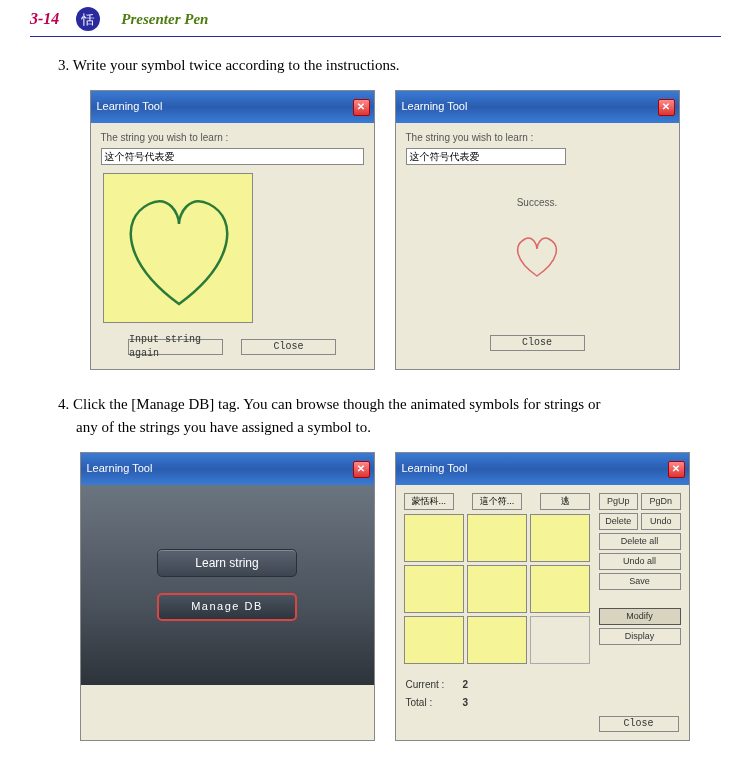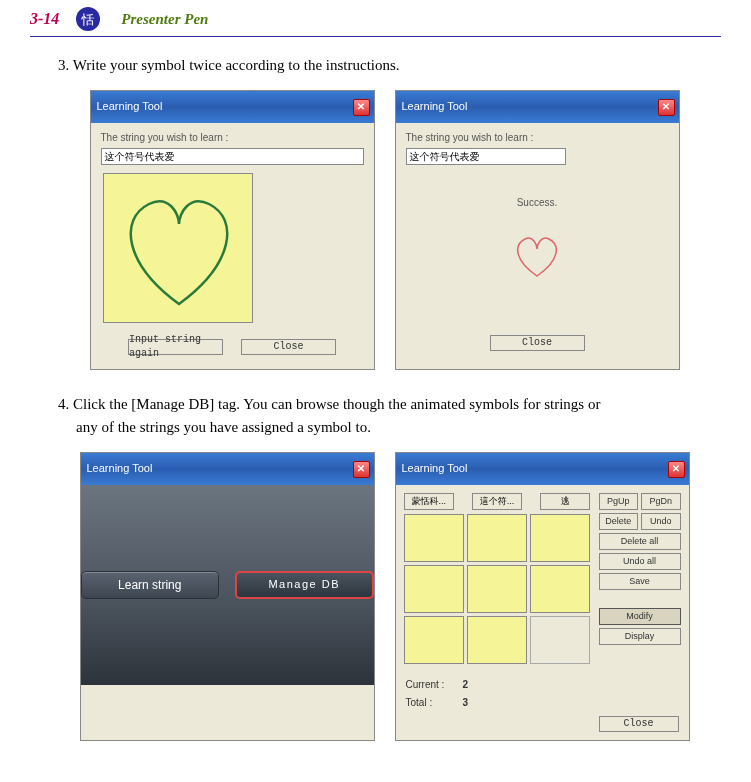--- a/index.html
+++ b/index.html
@@ -158,21 +158,21 @@
       font-size: 10px;
       color: #555;
       margin-top: 20px;
     }
 
     
     .dark-body {
       background: linear-gradient(to bottom, #6b7580 0%, #4a525c 60%, #2d333a 100%);
       height: 200px;
       display: flex;
-      flex-direction: row;
+      flex-direction: column;
       align-items: center;
       justify-content: center;
       gap: 16px;
     }
     .dark-btn {
       width: 140px;
       height: 28px;
       border-radius: 5px;
       display: flex;
       align-items: center;

